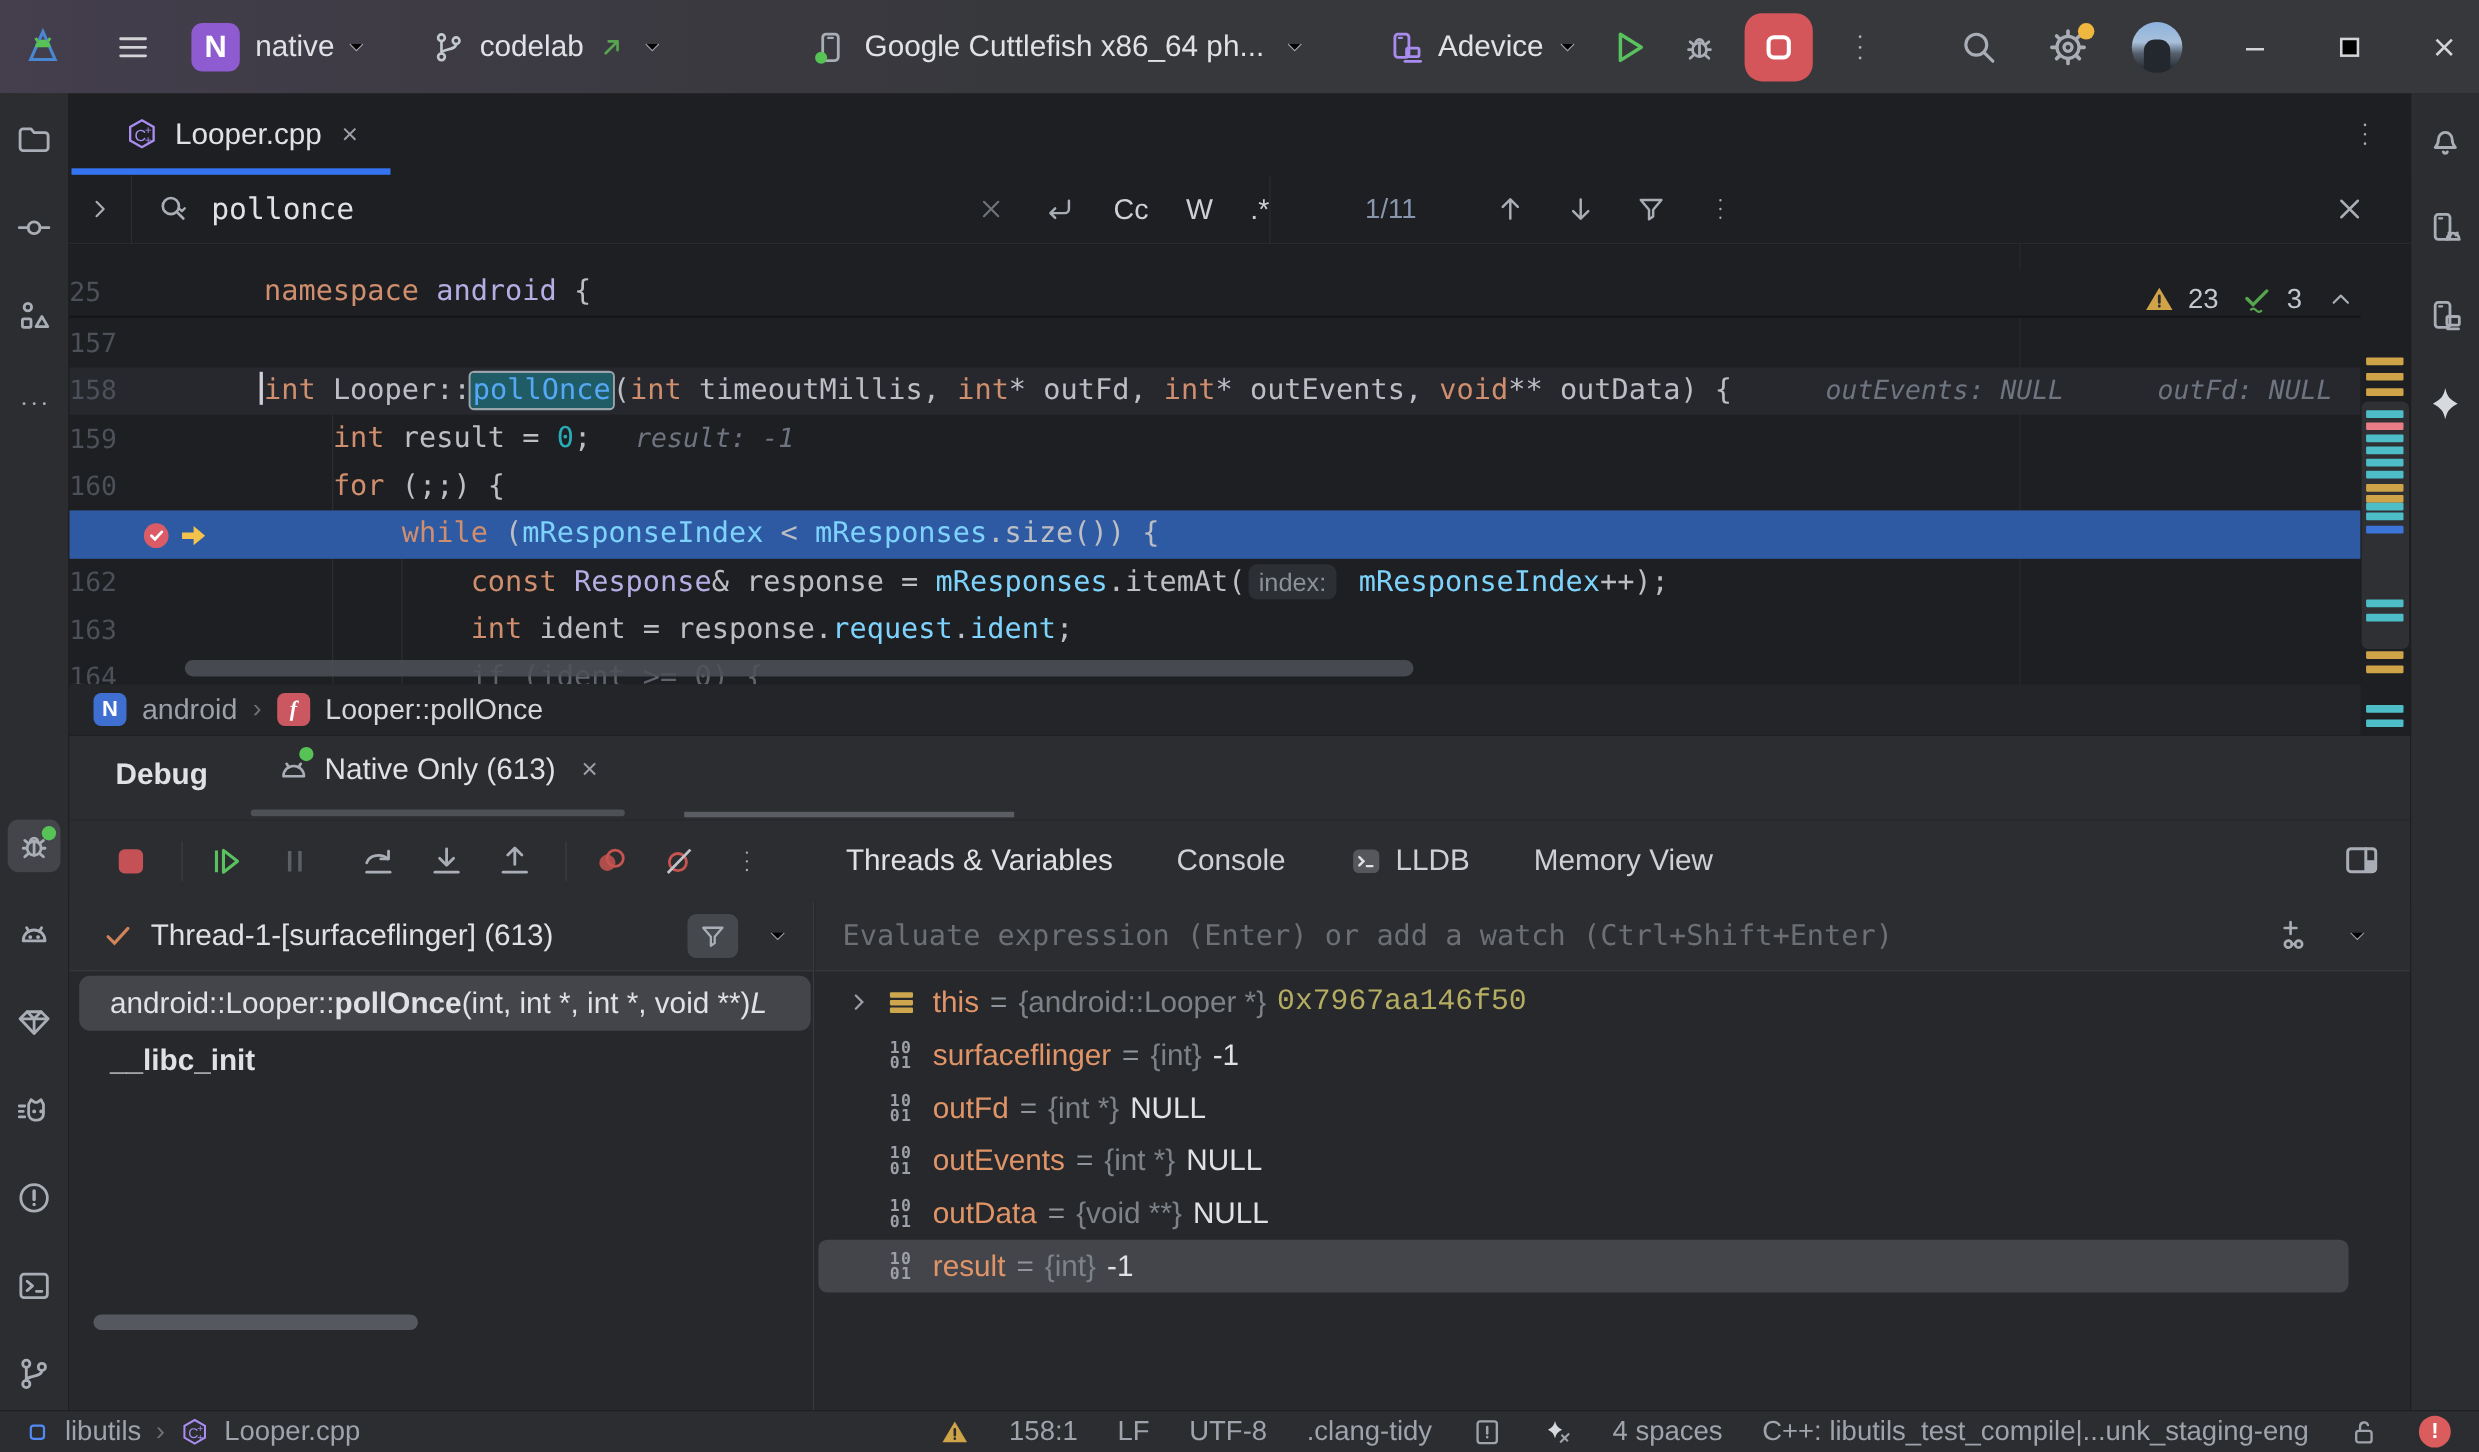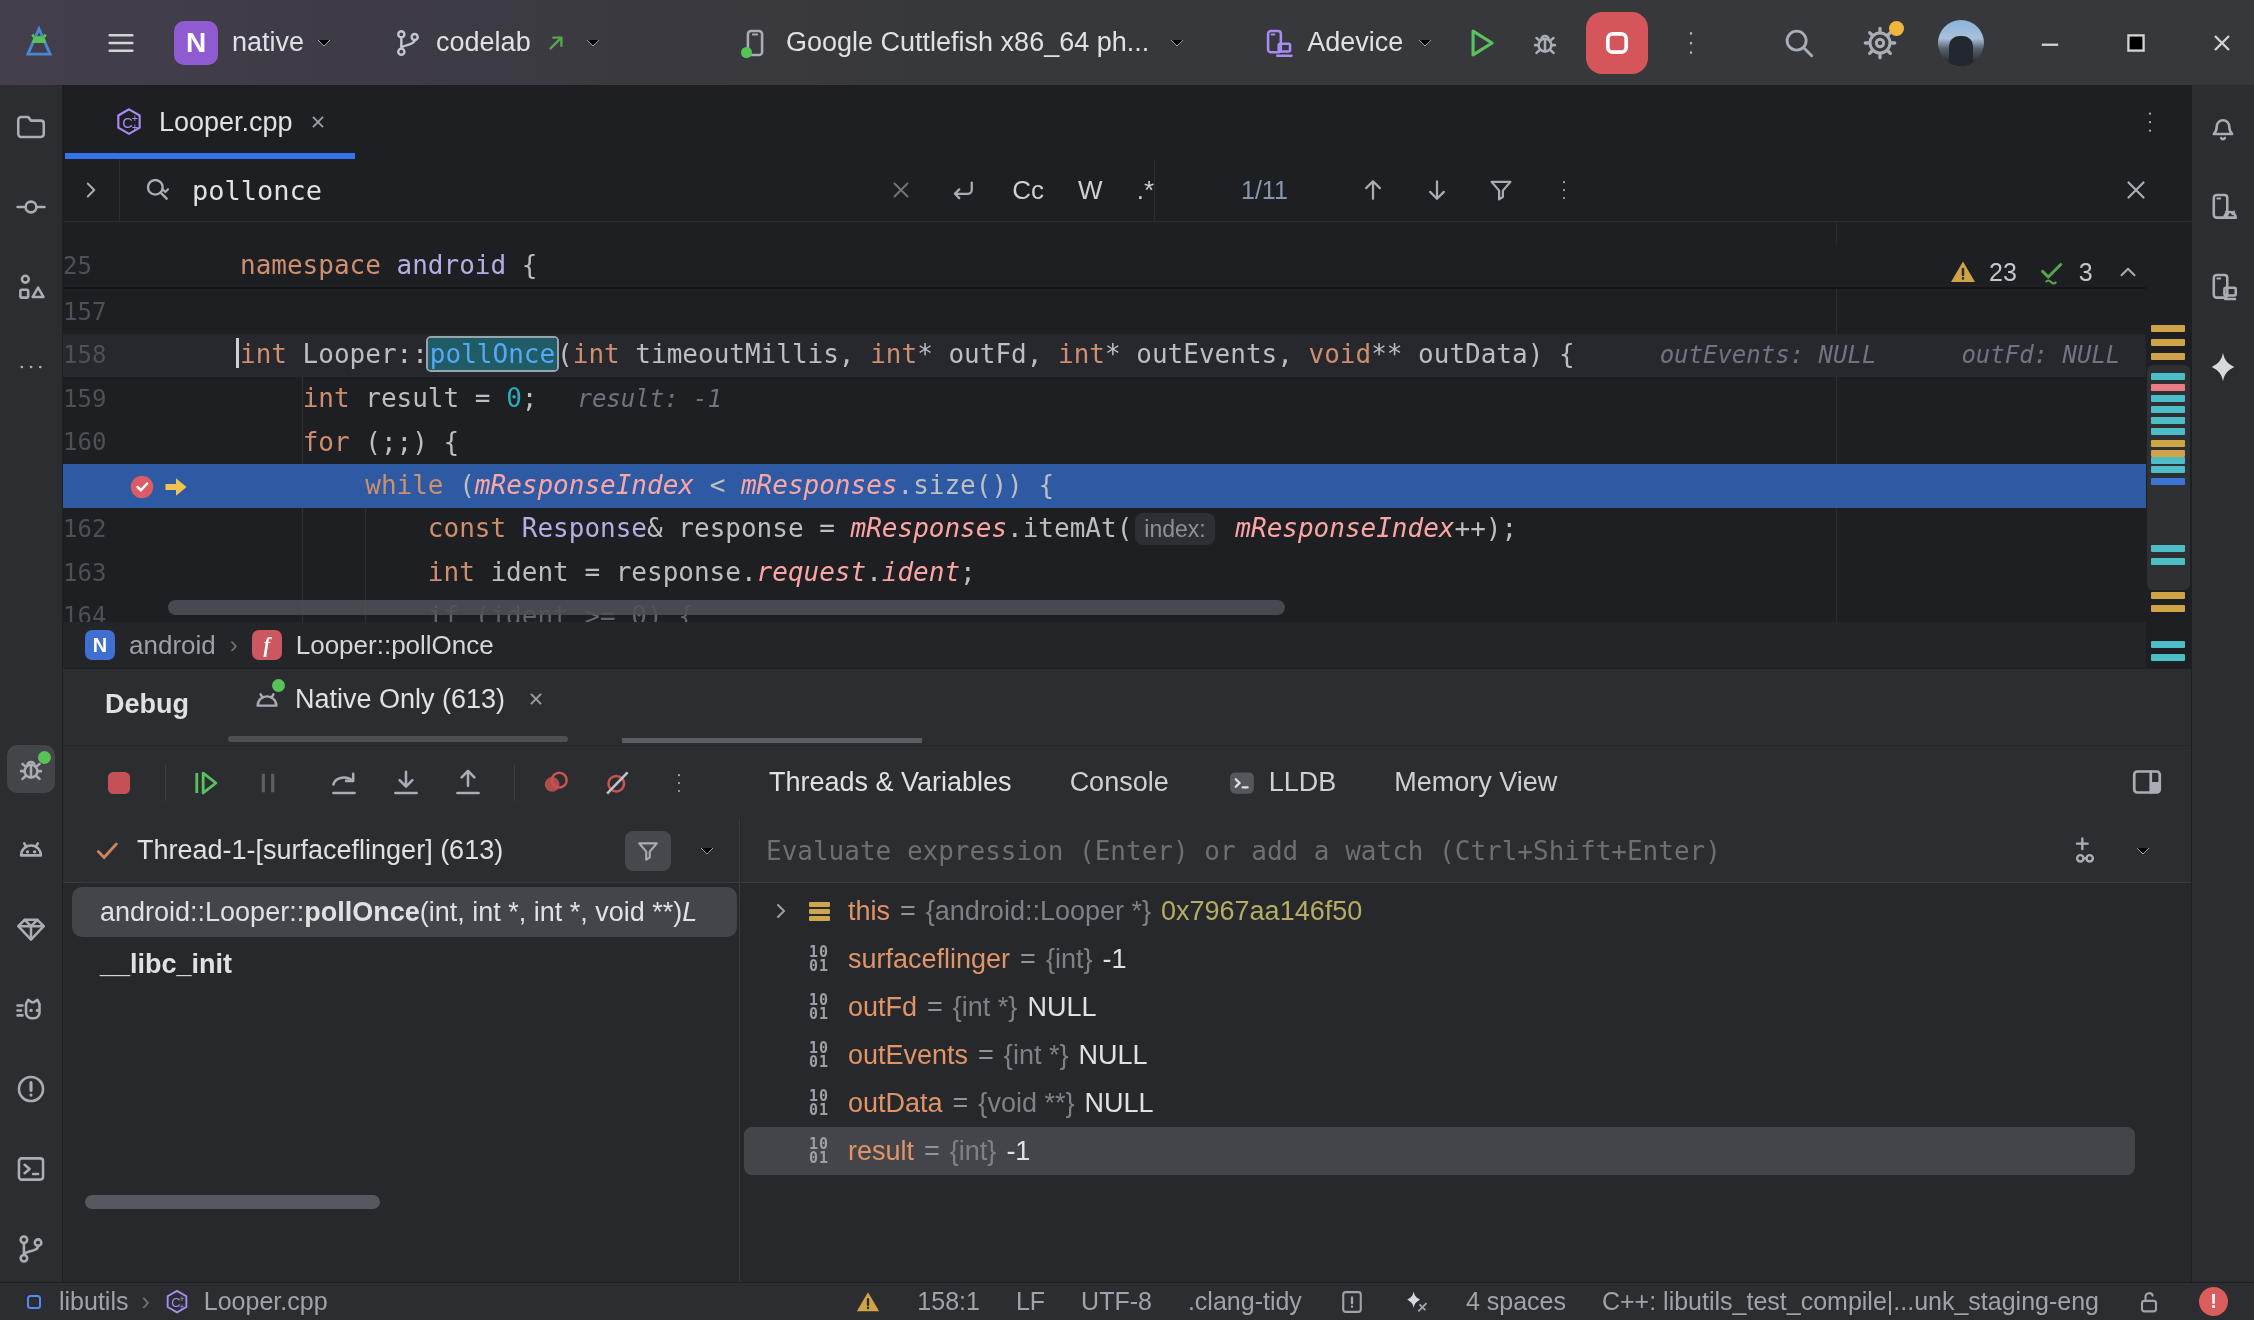--- a/index.html
+++ b/index.html
@@ -59,21 +59,21 @@
   .editor { position:absolute; left:0; top:137px; width:2128px; height:400px; overflow:hidden; background:#1e1f22; }
   .crow { position:absolute; left:0; width:2083px; height:43.5px; display:flex; align-items:center; }
   .crow.caret-line { background:#26282e; }
   .crow.exec-line { background:#2d5aa3; }
   .crow.sticky { top:23px; height:44px; border-bottom:2px solid #141517; background:#1e1f22; width:2083px; }
   .lnum { width:78px; text-align:left; flex:none; font:24px "DejaVu Sans Mono",monospace; color:#4b5059; }
   .ctext { margin-left:99px; white-space:pre; font:26px/43.5px "DejaVu Sans Mono",monospace; color:#bcbec4; }
   .tk-kw { color:#cf8e6d; }
   .tk-d { color:#bcbec4; }
   .tk-ns { color:#b5aee4; }
-  .tk-fld { color:#fca5a5; font-style:italic; }
+  .tk-fld { color:#7dd3fc; }
   .tk-num { color:#2aacb8; }
   .tk-dim { color:#5f646e; }
   .tk-sel { color:#56a8f5; background:#1f5c66; border-radius:3px; box-shadow:0 0 0 2px #9aa4ad; padding:1px 2px; }
   .tk-chip { background:#2c2f34; color:#8c9199; border-radius:8px; padding:3px 9px; font-size:23px; margin:0 5px 0 3px; font-family:"Liberation Sans",sans-serif; }
   .inlay { color:#6e7480; font-style:italic; font-size:24px; }
   .caret { display:inline-block; width:3px; height:30px; background:#ced0d6; vertical-align:-5px; margin-left:-4px; margin-right:1px; }
   .gut-bp { position:absolute; left:64px; top:8px; }
   .gut-arrow { position:absolute; left:98px; top:9px; }
   .ig { position:absolute; width:1px; background:#2e3034; }
   .margin-guide { position:absolute; left:1773px; top:0; width:1px; height:400px; background:#2a2c2f; }
@@ -124,21 +124,21 @@
   .vars { position:absolute; left:0; top:64px; width:1450px; bottom:0; }
   .vrow { position:absolute; left:3px; right:56px; height:48px; display:flex; align-items:center; font-size:27px; }
   .vrow.sel { background:#43454a; border-radius:8px; }
   .v-chev { width:26px; margin-left:25px; flex:none; }
   .v-icon { width:40px; margin-left:4px; flex:none; display:flex; justify-content:center; }
   .stack-ic div { width:21px; height:5px; background:#cda64e; border-radius:1px; margin:2px 0; }
   .bin-ic { font:bold 15px/14px "DejaVu Sans Mono",monospace; color:#9da0a8; letter-spacing:1px; text-align:center; }
   .vname { color:#e09468; margin-left:9px; }
   .veq { color:#8f939b; margin:0 10px; }
   .vtype { color:#7d8289; }
-  .vaddr { color:#b4ad62; margin-left:10px; }
+  .vaddr { color:#b4ad62; margin-left:10px;font-family:Liberation Mono, monospace; }
   .vval { color:#dfe1e5; margin-left:10px; }
 
   
   .statusbar { position:absolute; left:0; bottom:0; width:2254px; height:38px; background:#2b2d30; border-top:1px solid #1e1f22; display:flex; align-items:center; font-size:25px; color:#9ea3ac; }
   .sb-left { display:flex; align-items:center; gap:13px; padding-left:22px; }
   .sb-right { margin-left:auto; display:flex; align-items:center; gap:36px; padding-right:26px; }
   .sb-sep { color:#6e7176; }
   .err-dot { width:29px; height:29px; border-radius:50%; background:#db5c5c; color:#fff; font-size:20px; font-weight:bold; display:flex; align-items:center; justify-content:center; }
 </style>
 </head>

